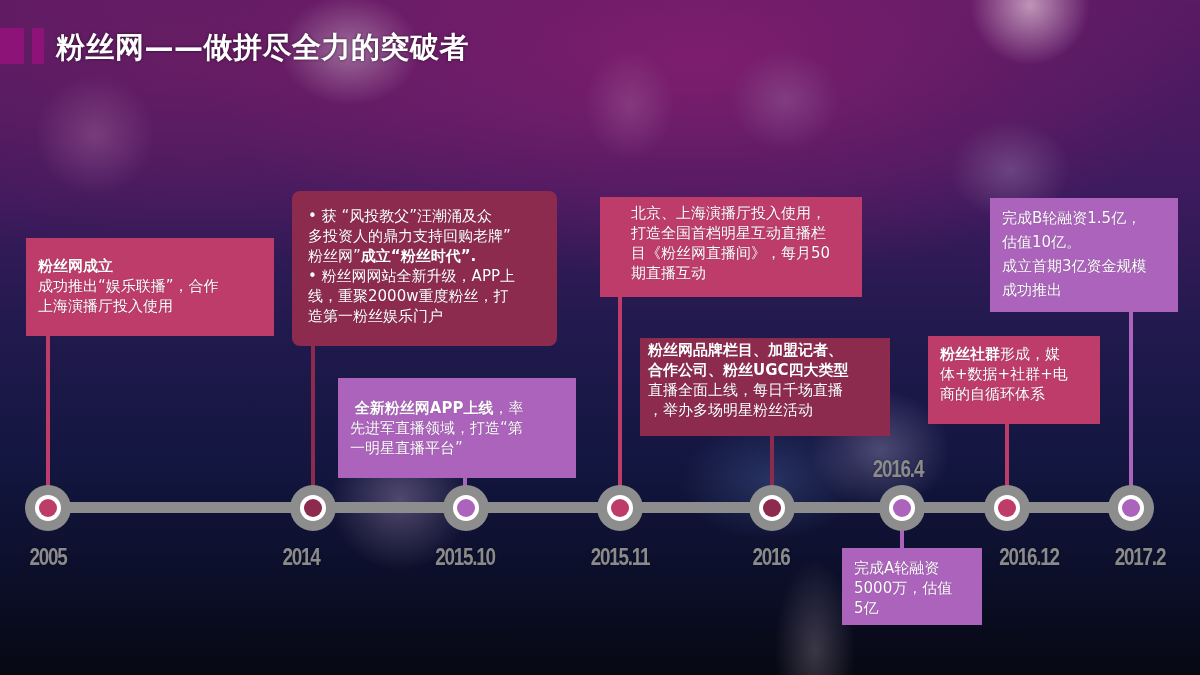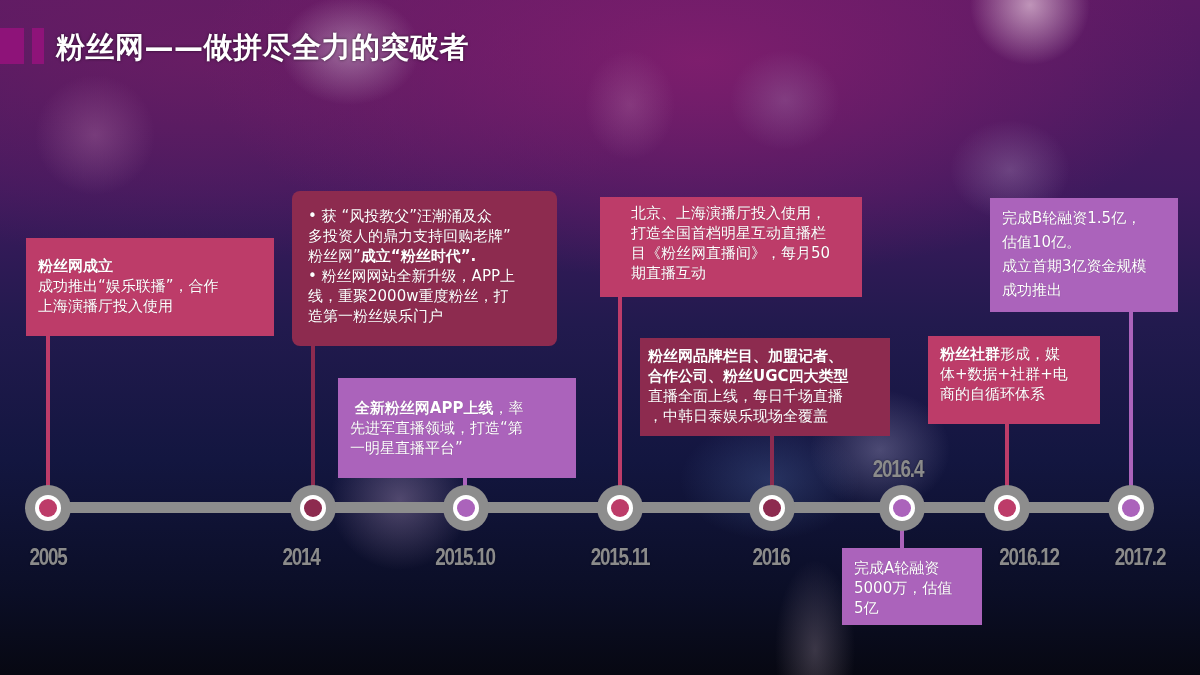--- a/index.html
+++ b/index.html
@@ -151,25 +151,25 @@
   <div>一明星直播平台”</div>
 </div>
 
 <div class="box c-pink" style="left:600px; top:197px; width:262px; height:100px; padding-top:6px; padding-left:31px;">
   <div>北京、上海演播厅投入使用，</div>
   <div>打造全国首档明星互动直播栏</div>
   <div>目《粉丝网直播间》，每月50</div>
   <div>期直播互动</div>
 </div>
 
-<div class="box c-wine" style="left:640px; top:338px; width:250px; height:98px; padding-top:8px; padding-left:8px;">
+<div class="box c-wine" style="left:640px; top:338px; width:250px; height:98px; padding-top:2px; padding-left:8px;">
   <div style="font-weight:bold;">粉丝网品牌栏目、加盟记者、</div>
   <div style="font-weight:bold;">合作公司、粉丝UGC四大类型</div>
   <div>直播全面上线，每日千场直播</div>
-  <div>，中韩日泰娱乐现场全覆盖</div>
+  <div>，举办多场明星粉丝活动</div>
 </div>
 
 <div class="box c-purple" style="left:842px; top:548px; width:140px; height:77px; padding-top:10px; padding-left:12px;">
   <div>完成A轮融资</div>
   <div>5000万，估值</div>
   <div>5亿</div>
 </div>
 
 <div class="box c-pink" style="left:928px; top:336px; width:172px; height:88px; padding-left:12px;">
   <div><b>粉丝社群</b><span>形成，媒</span></div>

